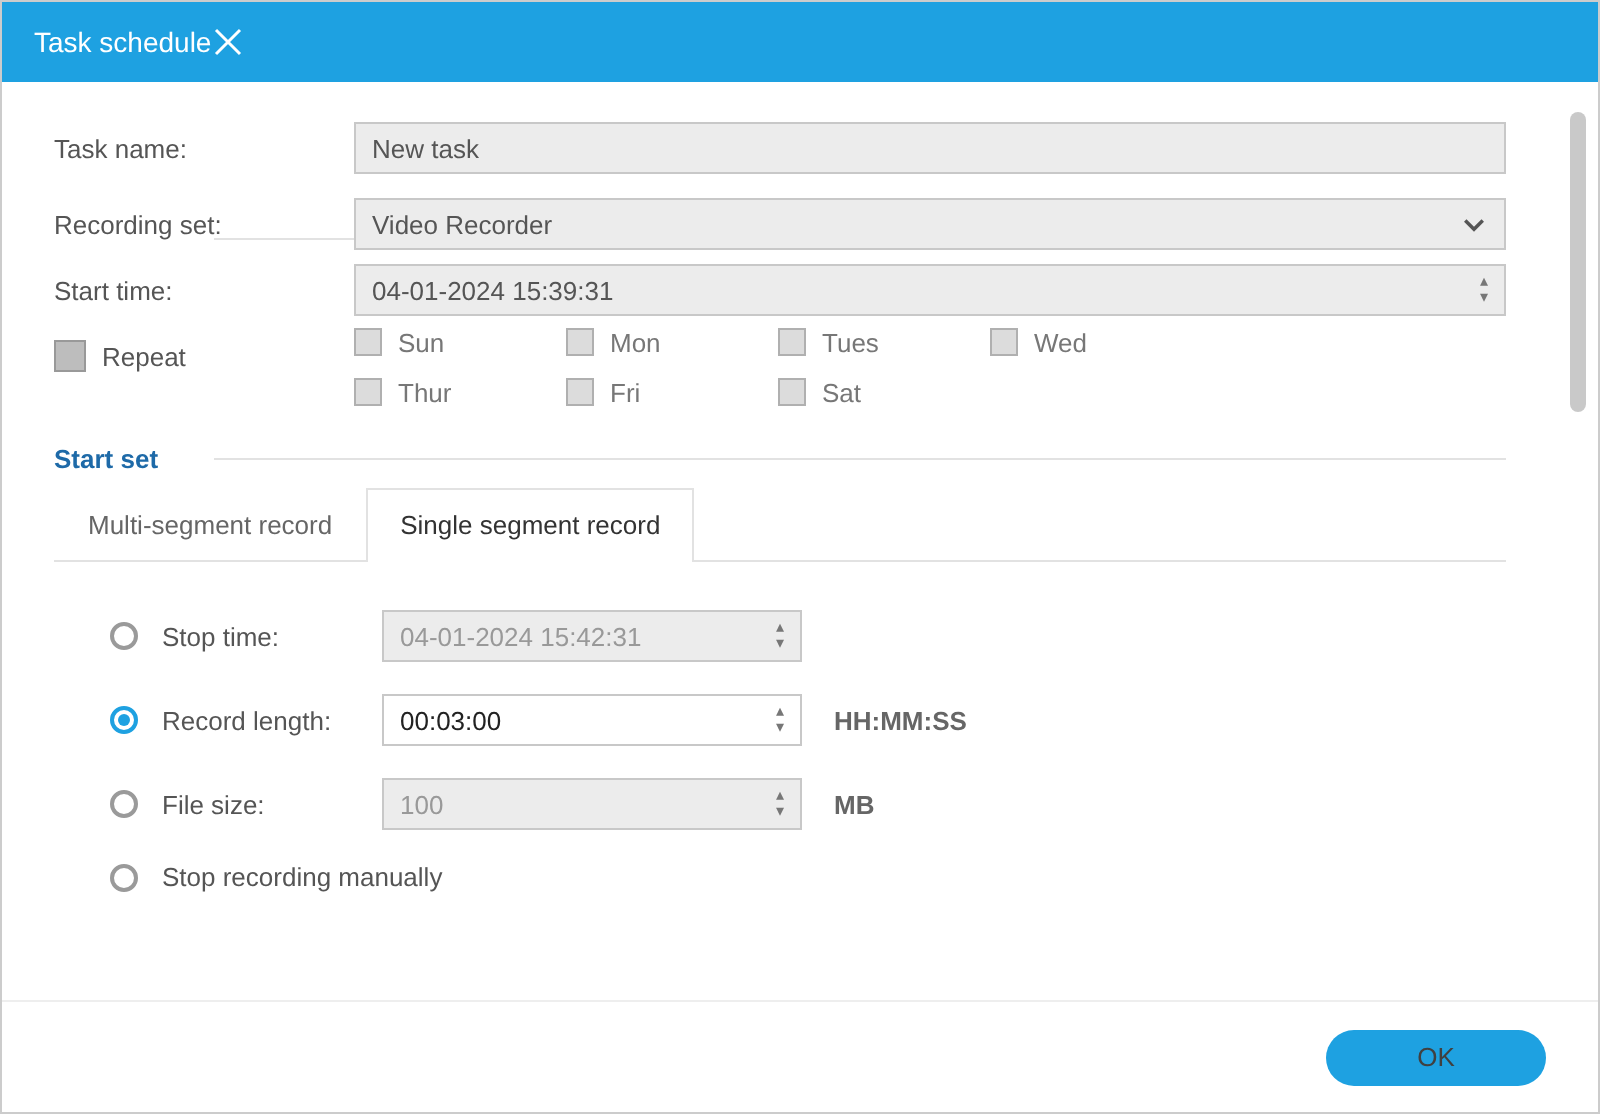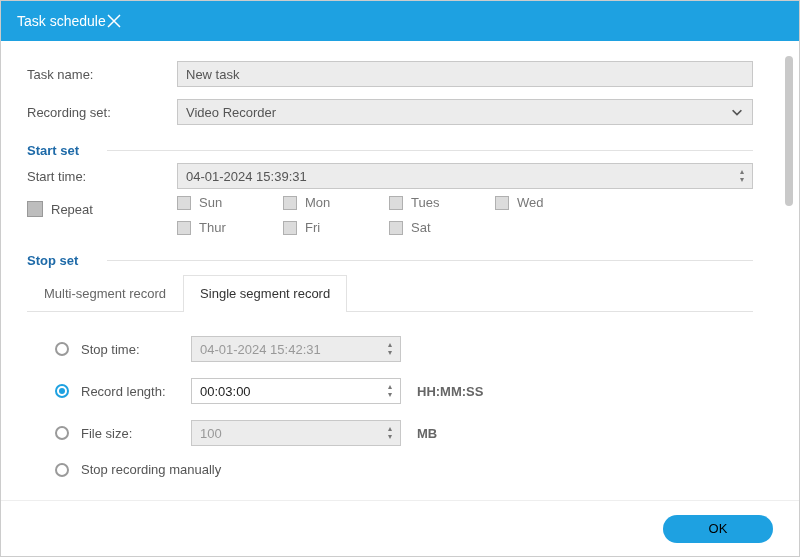--- a/index.html
+++ b/index.html
@@ -29,38 +29,38 @@
   .spinner-input.active { background: #fff; }
   .spinner-input.active .value { color: #222; }
 
   .section-title { color: #1e6aa8; font-weight: bold; font-size: 13px; margin: 18px 0 10px 0; }
   .hr { border-top: 1px solid #e2e2e2; margin-left: 80px; margin-top: -18px; margin-bottom: 12px; }
   .hr2 { border-top: 1px solid #e2e2e2; margin-left: 80px; margin-top: -18px; margin-bottom: 8px; }
 
   .checkbox { width: 14px; height: 14px; border: 1px solid #b0b0b0; background: #dcdcdc; display: inline-block; margin-right: 8px; vertical-align: middle; }
   .checkbox.big { width: 16px; height: 16px; background: #bdbdbd; border-color: #999; }
   .days { margin-left: 150px; display: grid; grid-template-columns: repeat(5, 106px); row-gap: 10px; }
-  .day-item { display: flex; align-items: center; color: #777; }
+  .day-item { display: flex; color: #777; }
 
   .tabs { display: flex; border-bottom: 1px solid #e2e2e2; margin-top: 14px; }
   .tab { padding: 10px 16px; font-size: 13px; color: #666; cursor: pointer; border: 1px solid transparent; border-bottom: none; }
   .tab.active { color: #333; border-color: #e2e2e2; background: #fff; position: relative; }
   .tab.active::after { content:""; position:absolute; left:0; right:0; bottom:-1px; height:1px; background:#fff; }
 
   .stop-body { padding: 24px 0 0 28px; }
   .radio-row { display: flex; align-items: center; margin-bottom: 16px; }
   .radio { width: 14px; height: 14px; border: 2px solid #9a9a9a; border-radius: 50%; margin-right: 12px; background: #fff; position: relative; flex-shrink: 0; }
   .radio.checked { border-color: #1ea1e1; }
   .radio.checked::after { content:""; width:6px; height:6px; background:#1ea1e1; border-radius:50%; position:absolute; left:2px; top:2px; }
   .radio-label { width: 110px; flex-shrink:0; }
   .radio-control { width: 210px; margin-right: 16px; }
   .unit-label { color: #666; font-weight: bold; }
 
   .footer { height: 56px; display: flex; align-items: center; justify-content: flex-end; padding: 0 26px; border-top: 1px solid #eee; }
-  .ok-btn { background: #1ea1e1; color: #000000; border: none; border-radius: 14px; height: 28px; width: 110px; font-size: 13px; cursor: pointer; }
+  .ok-btn { background: #1ea1e1; color: #404040; border: none; border-radius: 14px; height: 28px; width: 110px; font-size: 13px; cursor: pointer; }
 </style>
 </head>
 <body>
 
 <div class="window">
 
   <div class="titlebar">
     <span>Task schedule</span>
     <svg class="close" viewBox="0 0 16 16" fill="none" stroke-width="1.5">
         <path d="M2 2 L14 14 M14 2 L2 14"></path>
@@ -84,21 +84,20 @@
         <div class="control">
           <div class="select-input">
             <span>Video Recorder</span>
             <svg viewBox="0 0 16 16" fill="none" stroke="#555" stroke-width="2">
                 <path d="M3 6 L8 11 L13 6"></path>
               </svg>
           </div>
         </div>
       </div>
 
-      <div class="section-title">Start set</div>
       <div class="hr"></div>
 
       <div class="row">
         <div class="label">Start time:</div>
         <div class="control">
           <div class="spinner-input">
             <span class="value">04-01-2024 15:39:31</span>
             <div class="arrows">
                 <span>▴</span>
                 <span>▾</span>
@@ -138,21 +137,21 @@
         <div class="day-item">
             <span class="checkbox"></span>
             <span>Fri</span>
           </div>
         <div class="day-item">
             <span class="checkbox"></span>
             <span>Sat</span>
           </div>
       </div>
 
-      <div class="section-title">Stop set</div>
+      <div class="section-title">Start set</div>
       <div class="hr2"></div>
 
       <div class="tabs">
         <div class="tab">Multi-segment record</div>
         <div class="tab active">Single segment record</div>
       </div>
 
       <div class="stop-body">
 
         <div class="radio-row">

